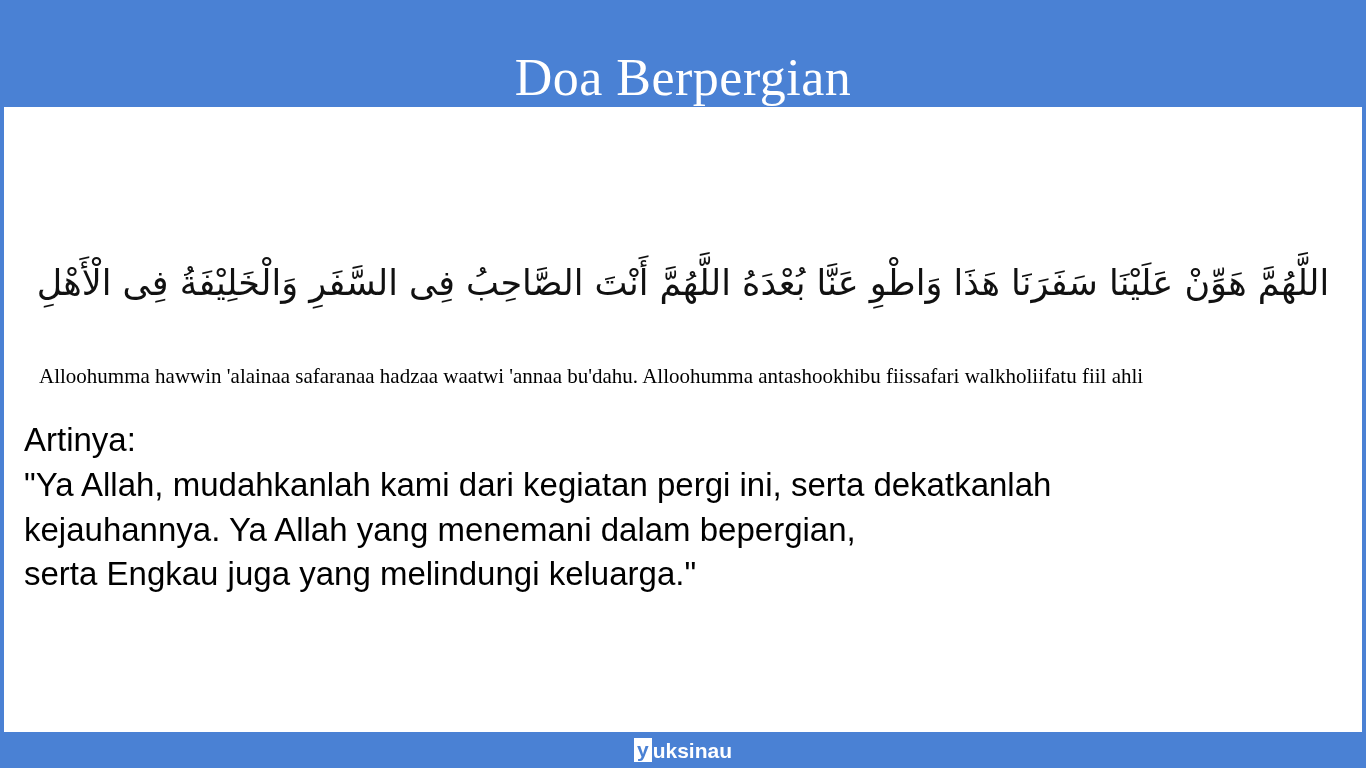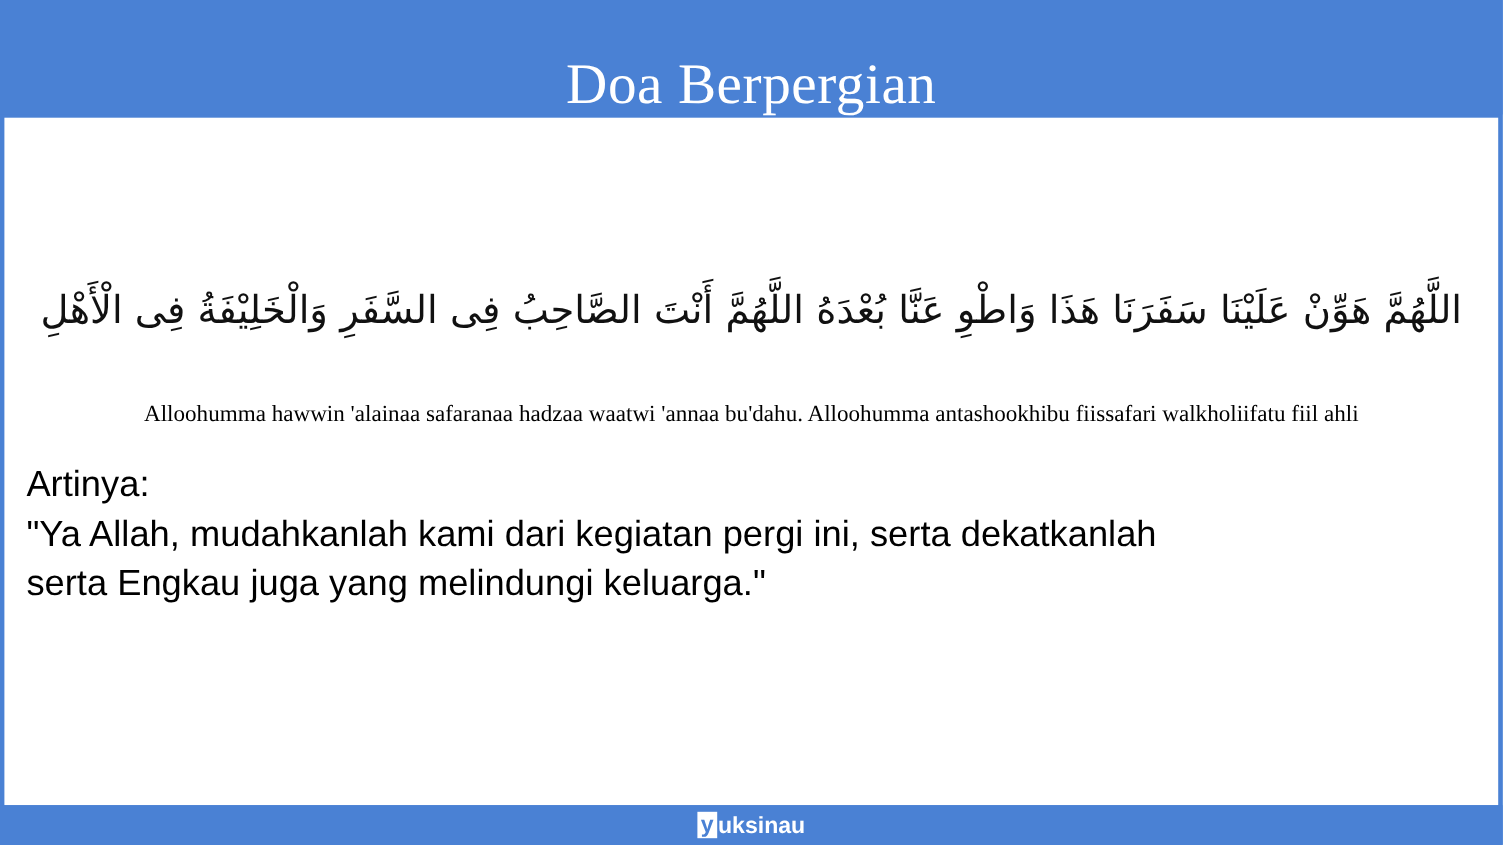--- a/index.html
+++ b/index.html
@@ -50,21 +50,20 @@
     direction: rtl;
     font-family: "DejaVu Sans", sans-serif;
     font-size: 35px;
     color: #111111;
     white-space: nowrap;
     line-height: 1.5;
     padding: 0 10px;
   }
   .translit {
     margin-top: 52px;
-    text-align: center;
     font-family: "Liberation Serif", serif;
     font-size: 21px;
     color: #000000;
     line-height: 1.38;
     padding: 0 35px;
   }
   .meaning-block {
     margin-top: 28px;
     padding-left: 20px;
     padding-right: 20px;
@@ -126,20 +125,21 @@
   <div class="content-card">
 
     <div class="arabic-line">اللَّهُمَّ هَوِّنْ عَلَيْنَا سَفَرَنَا هَذَا وَاطْوِ عَنَّا بُعْدَهُ اللَّهُمَّ أَنْتَ الصَّاحِبُ فِى السَّفَرِ وَالْخَلِيْفَةُ فِى الْأَهْلِ</div>
 
     <div class="translit">Alloohumma hawwin 'alainaa safaranaa hadzaa waatwi 'annaa bu'dahu. Alloohumma antashookhibu fiissafari walkholiifatu fiil ahli</div>
 
     <div class="meaning-block">
       <span class="meaning-label">Artinya:</span>
       <span class="meaning-body">
         <span class="ln">"Ya Allah, mudahkanlah kami dari kegiatan pergi ini, serta dekatkanlah</span>
+        <span class="ln">kejauhannya. Ya Allah yang menemani dalam bepergian,</span>
         <span class="ln">serta Engkau juga yang melindungi keluarga."</span>
       </span>
     </div>
 
   </div>
 
   <div class="footer">
     <div class="brand">
       <span class="brand-badge">y</span>
       <span>uksinau</span>

